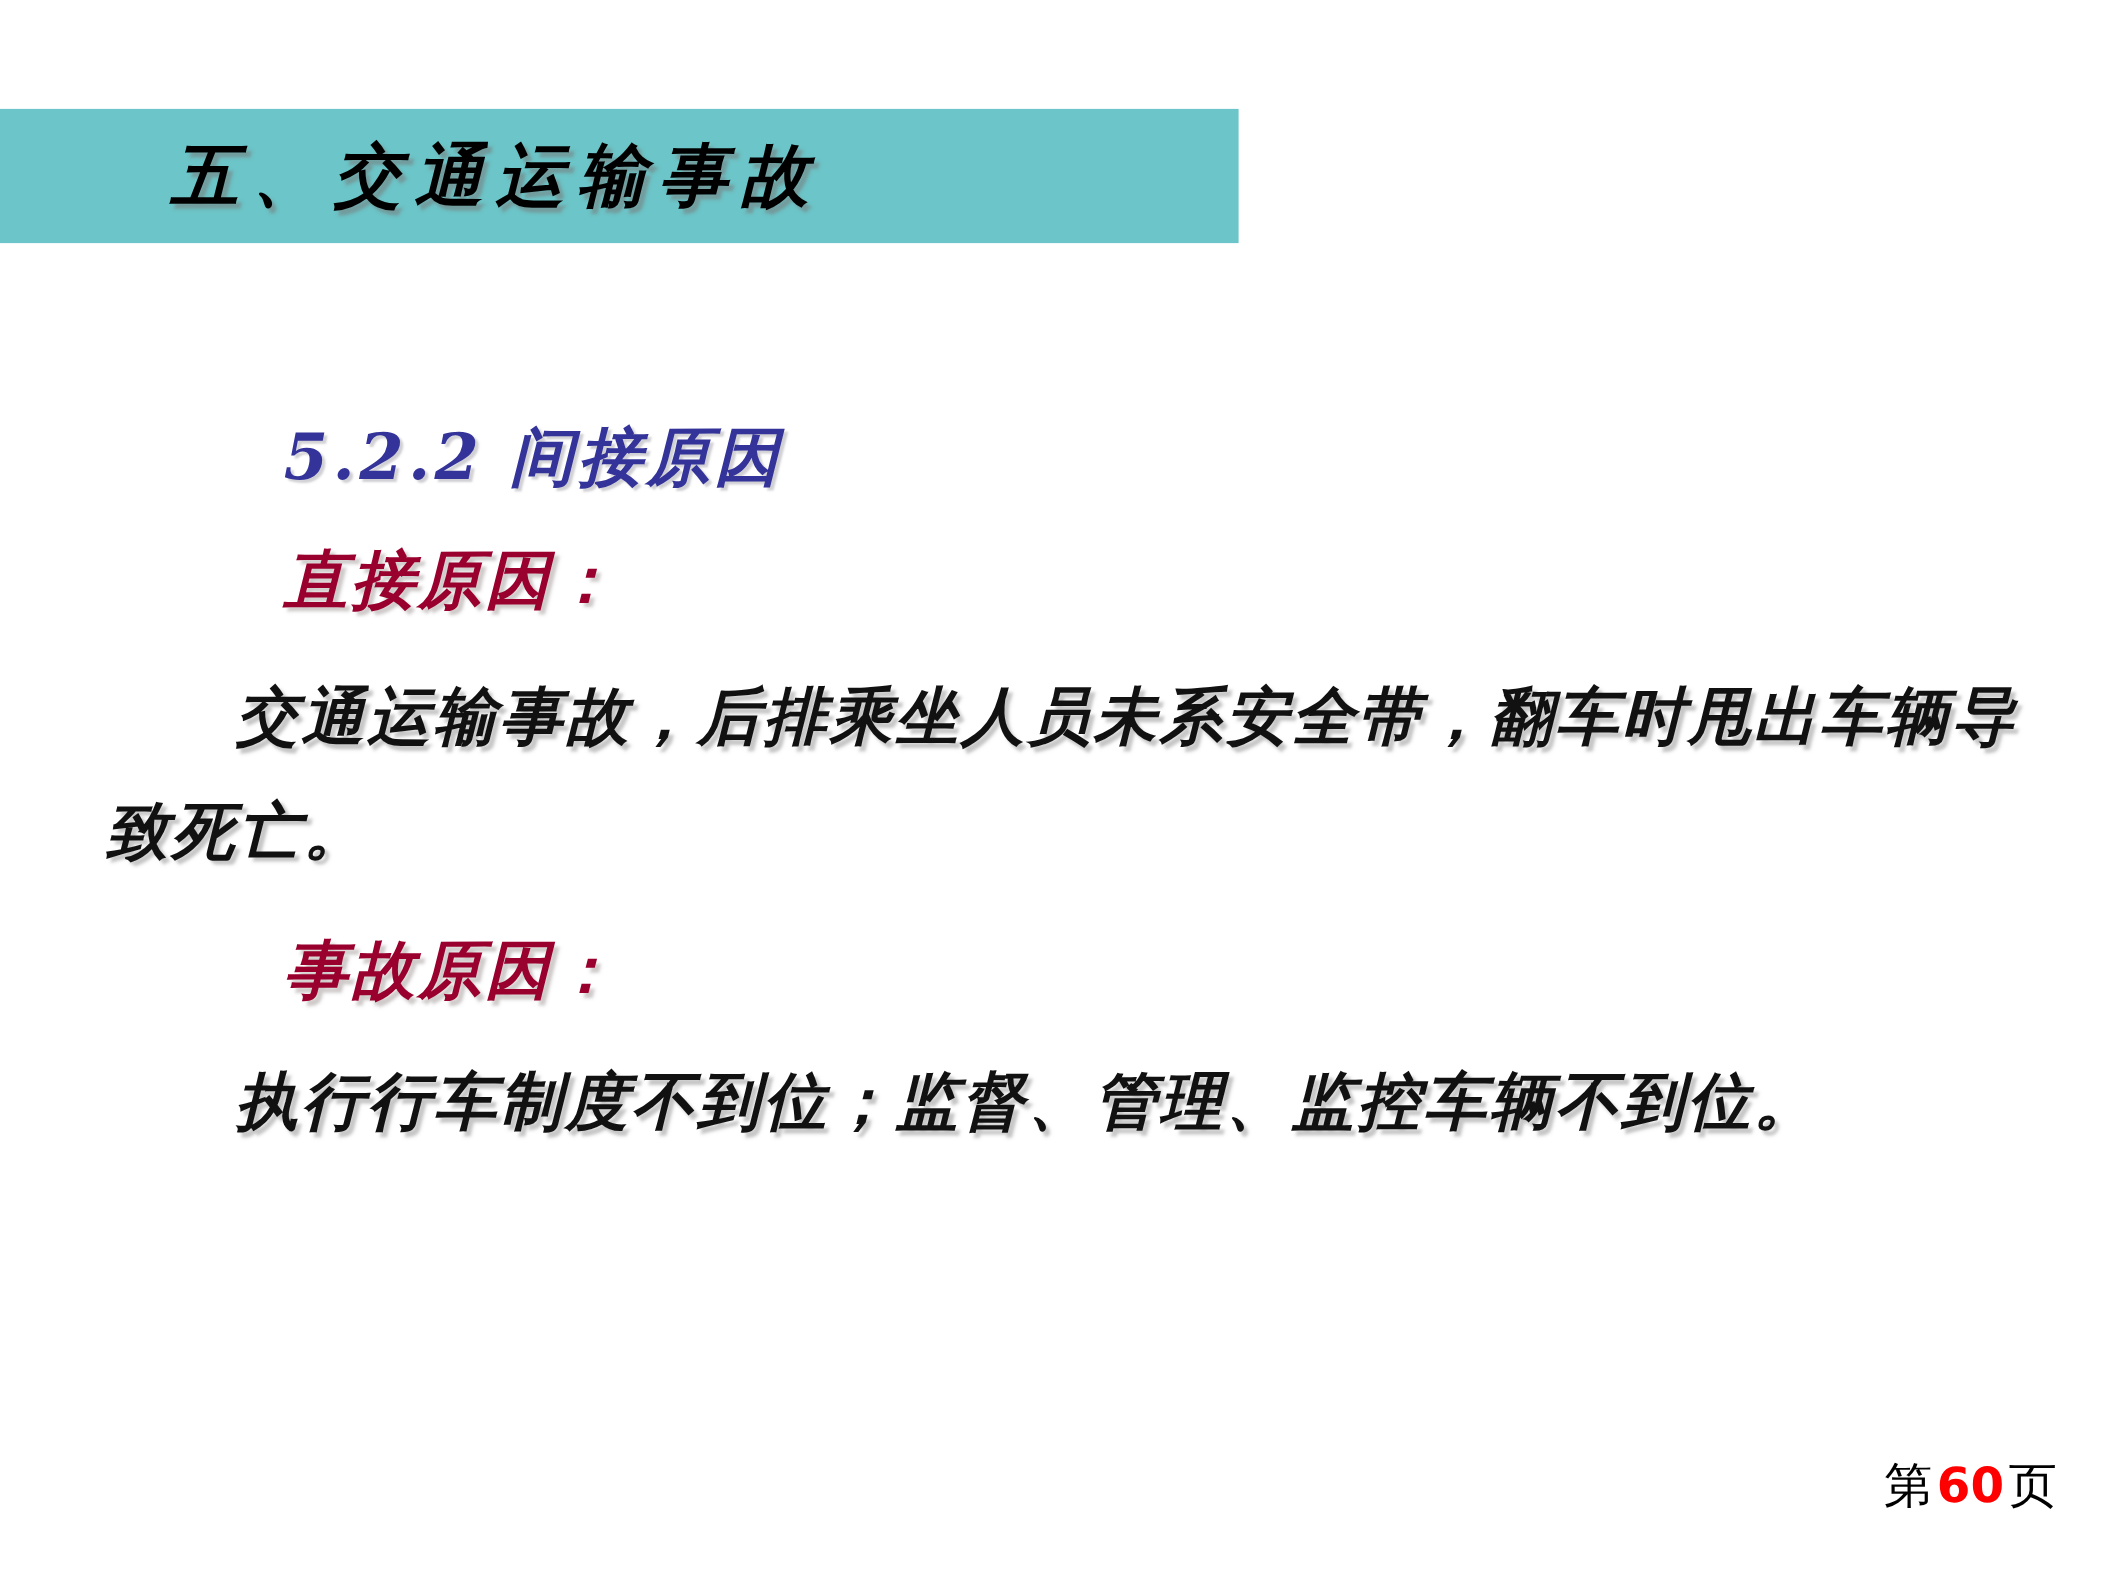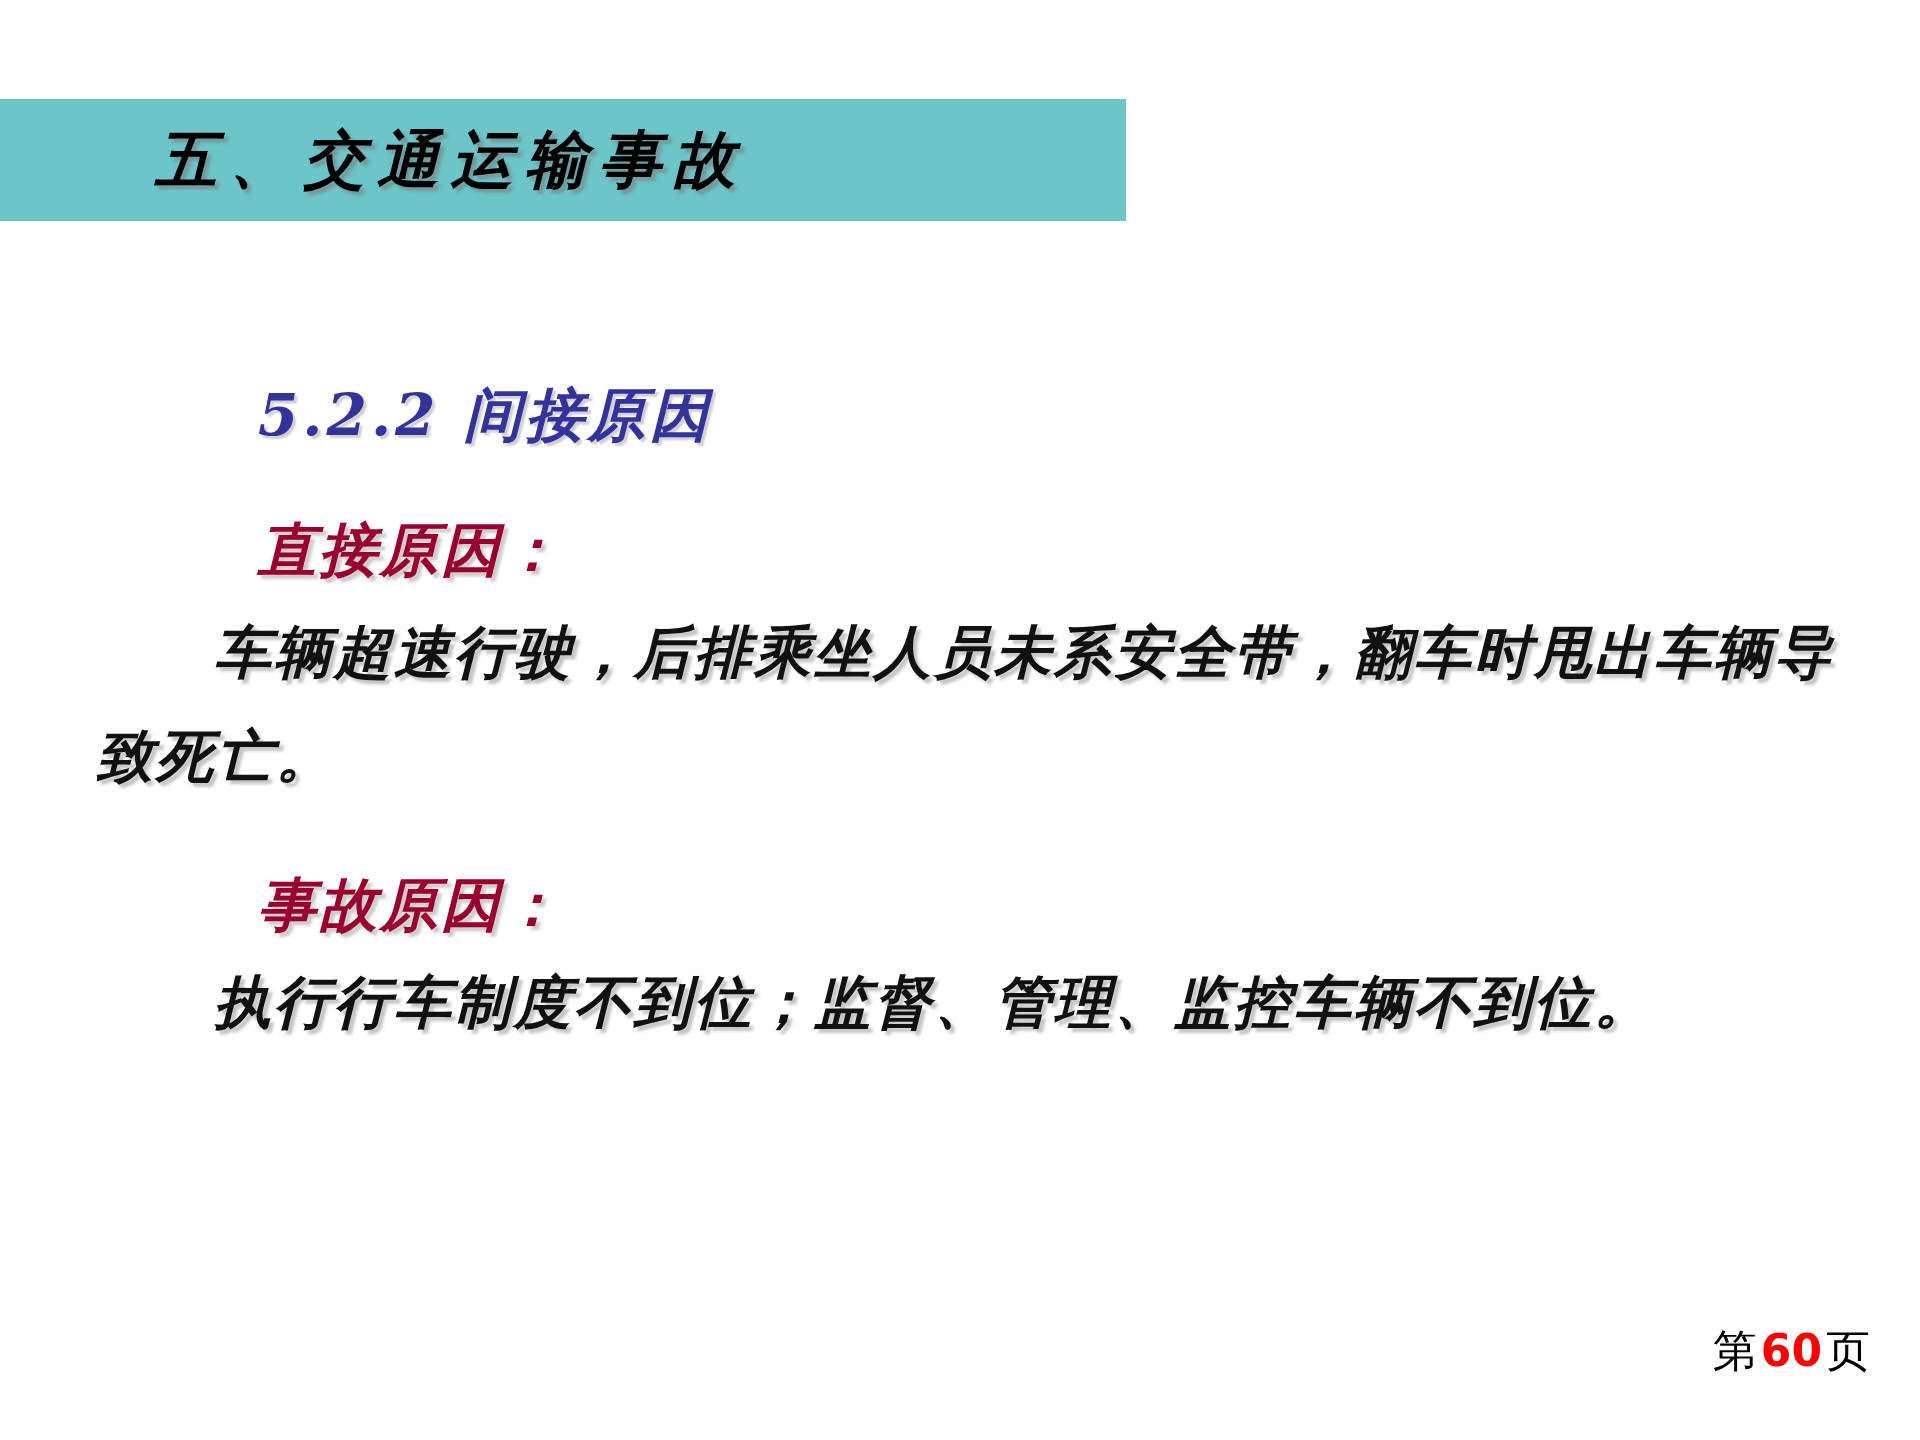--- a/index.html
+++ b/index.html
@@ -63,21 +63,20 @@
     left: 258px;
     font-size: 58px;
     line-height: 74px;
     font-weight: 700;
     font-style: italic;
     color: #99002E;
     letter-spacing: 3px;
     white-space: nowrap;
     text-shadow: 4px 4px 3px rgba(160,150,150,0.5);
     font-family: "DejaVu Serif", "Liberation Serif", serif;
-    margin-top: 23px;
   }
 
   #cause-direct-label { top: 490px; }
   #cause-indirect-label { top: 845px; }
 
   .body-paragraph {
     position: absolute;
     left: 96px;
     width: 1790px;
     font-size: 57px;
@@ -118,21 +117,21 @@
 <div id="slide">
 
   <div class="header-banner"></div>
 
   <div class="header-title">五、交通运输事故</div>
 
   <div class="section-heading">5.2.2  间接原因</div>
 
   <div class="cause-label" id="cause-direct-label">直接原因：</div>
 
-  <div class="body-paragraph" id="paragraph-direct">车辆超速行驶，后排乘坐人员未系安全带，翻车时甩出车辆导致死亡。</div>
+  <div class="body-paragraph" id="paragraph-direct">交通运输事故，后排乘坐人员未系安全带，翻车时甩出车辆导致死亡。</div>
 
   <div class="cause-label" id="cause-indirect-label">事故原因：</div>
 
   <div class="body-paragraph" id="paragraph-indirect">执行行车制度不到位；监督、管理、监控车辆不到位。</div>
 
   <div class="page-footer">
     <span>第</span><span class="page-num">60</span><span>页</span>
   </div>
 
 </div>

